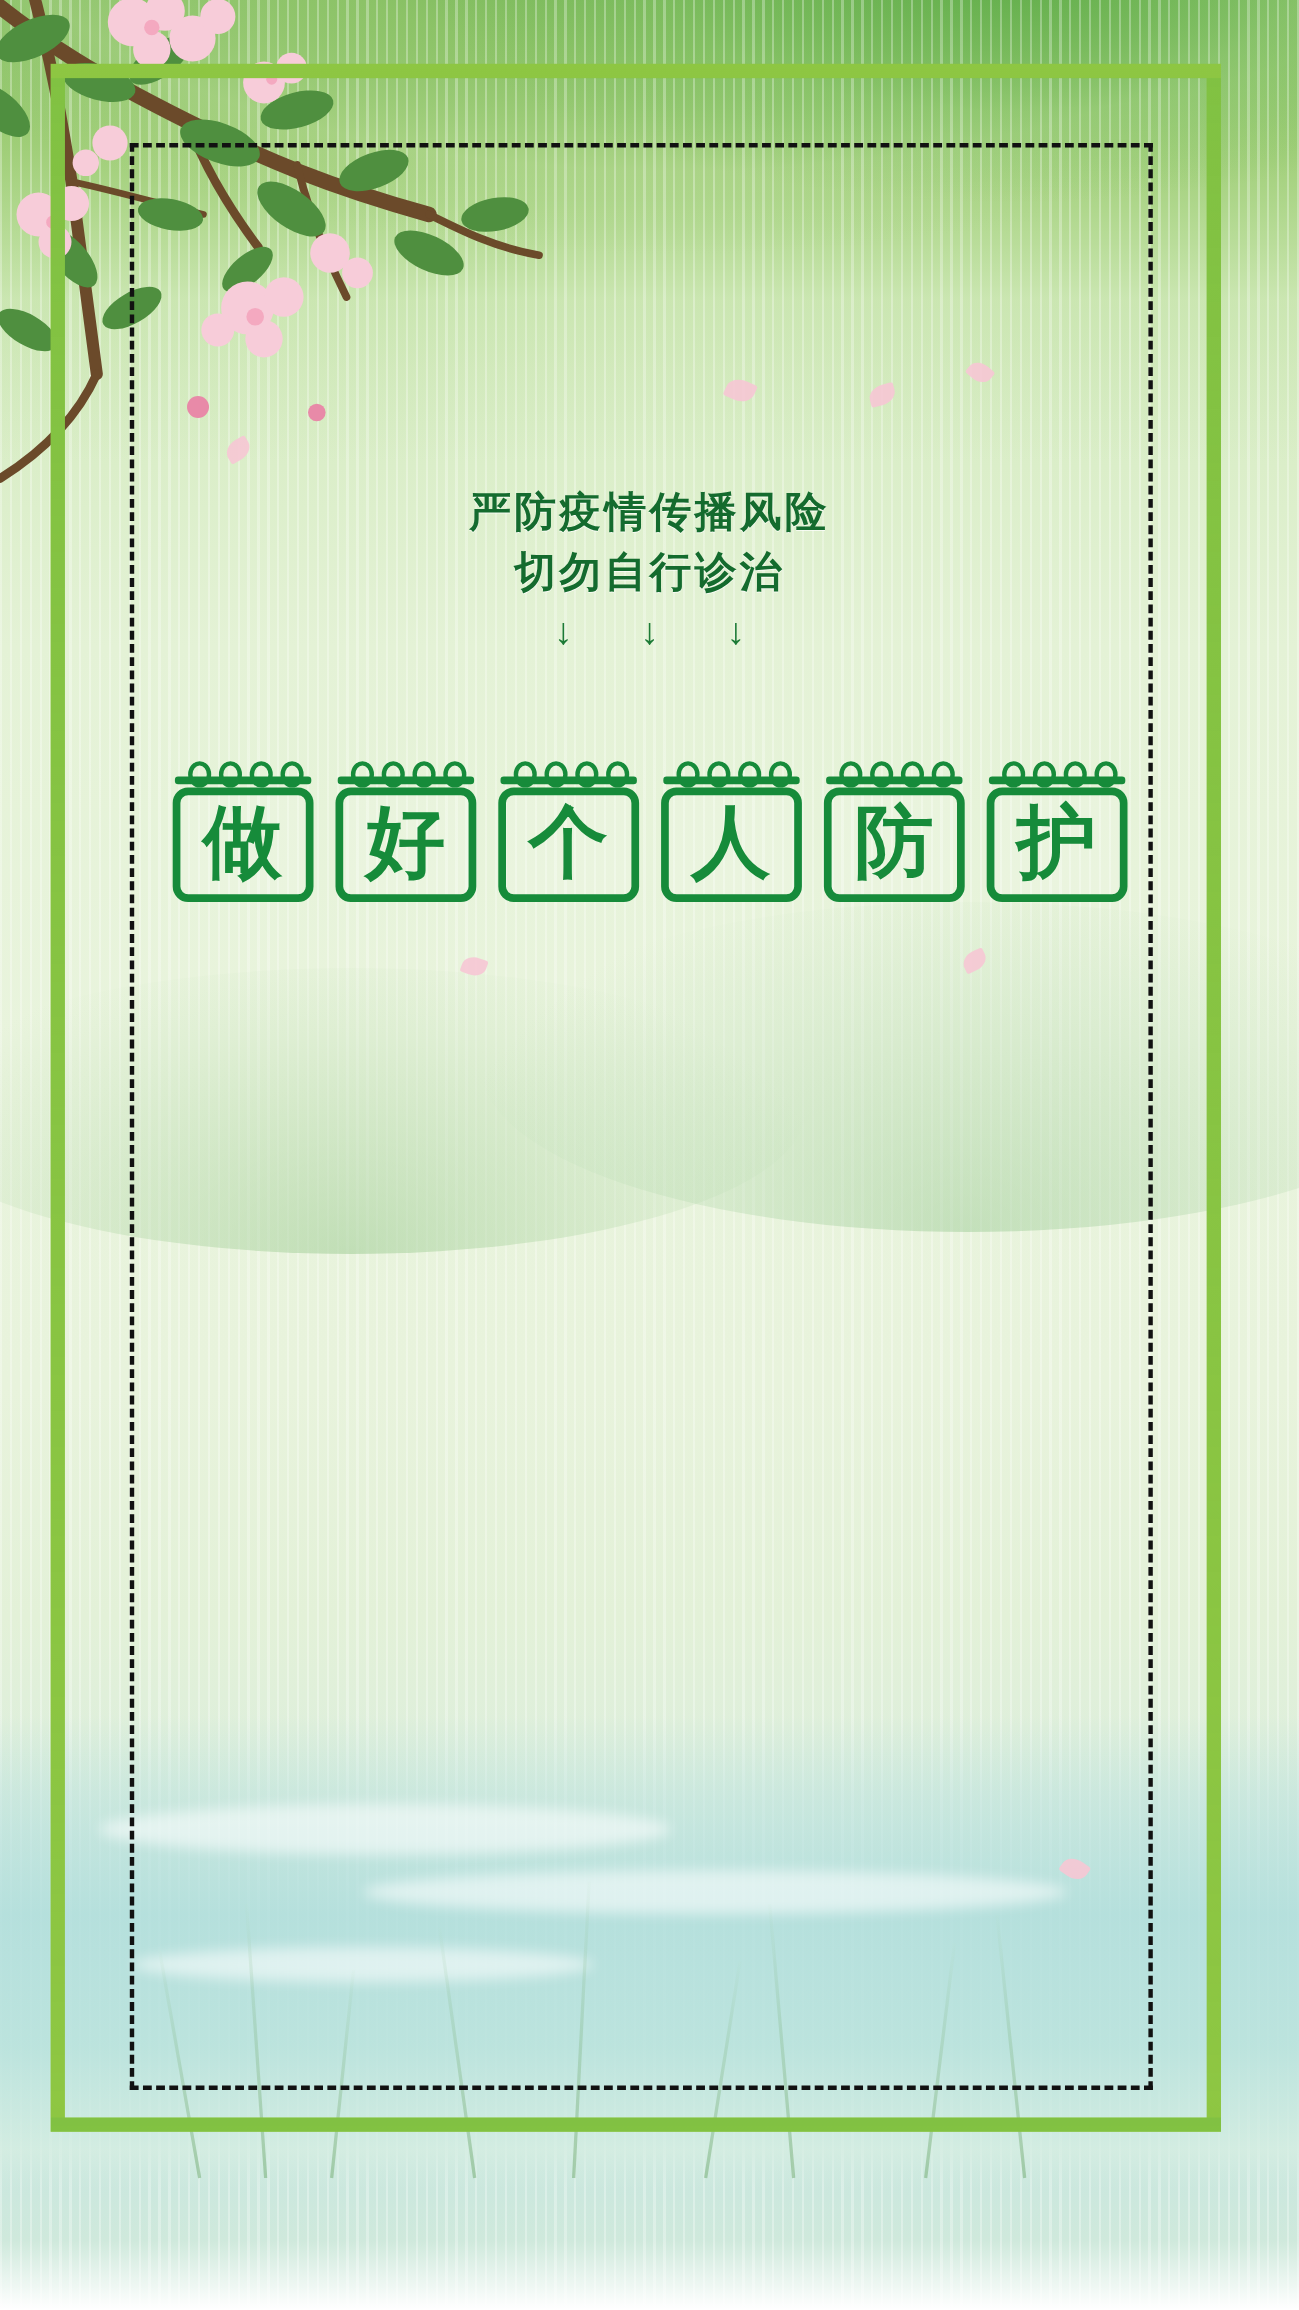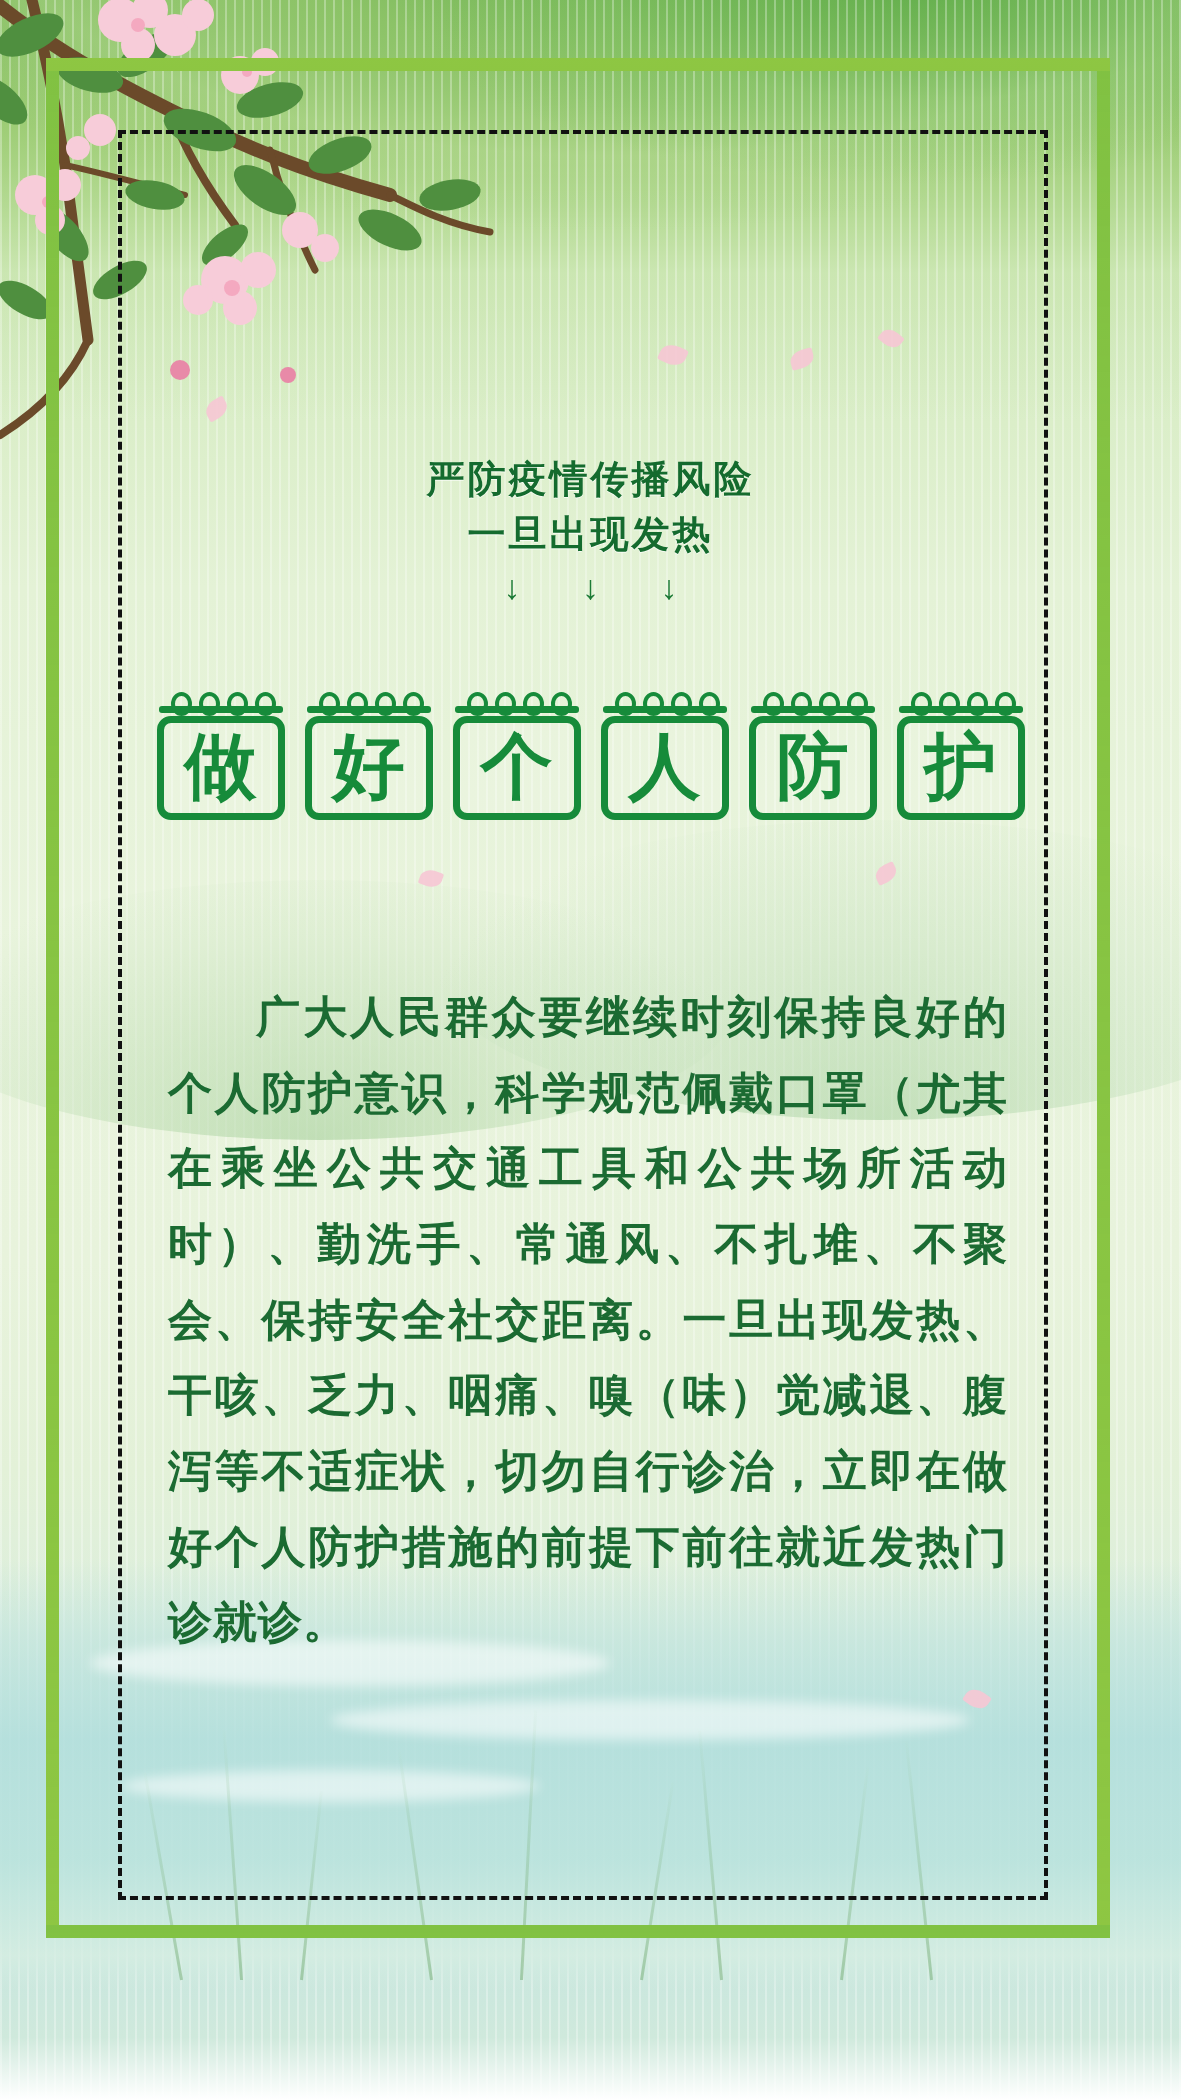--- a/index.html
+++ b/index.html
@@ -149,21 +149,21 @@
     background: #f6c6d4;
     border-radius: 60% 10% 60% 10%;
     opacity: 0.9;
     pointer-events: none;
   }
 
   
   .head-wrap {
     position: absolute;
     left: 0; right: 0;
-    top: 452px;
+    top: 439px;
     text-align: center;
   }
   .head-line {
     font-family: "Liberation Sans", sans-serif;
     font-weight: bold;
     font-size: 38px;
     letter-spacing: 3px;
     color: #146b2e;
     line-height: 1.45;
     text-shadow: 0 1px 0 rgba(255,255,255,0.7);
@@ -396,21 +396,21 @@
   <div class="petal" style="left:205px; top:400px; width:23px; height:18px; transform:rotate(-30deg);"></div>
   <div class="petal" style="left:420px; top:870px; width:22px; height:17px; transform:rotate(20deg);"></div>
   <div class="petal" style="left:875px; top:865px; width:22px; height:17px; transform:rotate(-25deg);"></div>
   <div class="petal" style="left:965px; top:1690px; width:24px; height:18px; transform:rotate(35deg);"></div>
 
   <div class="frame-outer"></div>
   <div class="frame-dashed"></div>
 
   <div class="head-wrap">
     <div class="head-line">严防疫情传播风险</div>
-    <div class="head-line">一旦出现发热</div>
+    <div class="head-line">切勿自行诊治</div>
     <div class="arrows">↓ ↓ ↓</div>
   </div>
 
   <div class="lanterns">
     <div class="lantern">
       <div class="hook">
         <div class="ring" style="left:14px;"></div>
         <div class="ring" style="left:42px;"></div>
         <div class="ring" style="left:70px;"></div>
         <div class="ring" style="left:98px;"></div>
@@ -475,17 +475,16 @@
         <div class="ring" style="left:70px;"></div>
         <div class="ring" style="left:98px;"></div>
         <div class="bar"></div>
       </div>
       <div class="box">
         <span class="ch">护</span>
       </div>
     </div>
   </div>
 
-  <div class="body-text">广大人民群众要继续时刻保持良好的个人防护意识，科学规范佩戴口罩（尤其在乘坐公共交通工具和公共场所活动时）、勤洗手、常通风、不扎堆、不聚会、保持安全社交距离。一旦出现发热、干咳、乏力、咽痛、嗅（味）觉减退、腹泻等不适症状，切勿自行诊治，立即在做好个人防护措施的前提下前往就近发热门诊就诊。</div>
 
 
 
 </div>
 
 </body></html>

